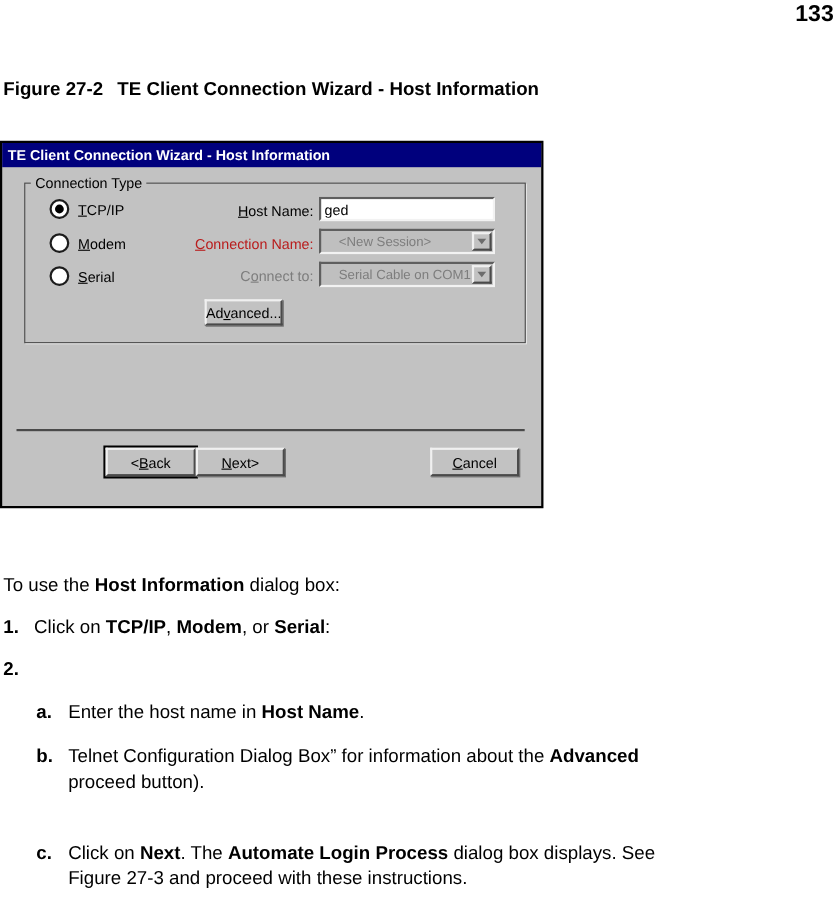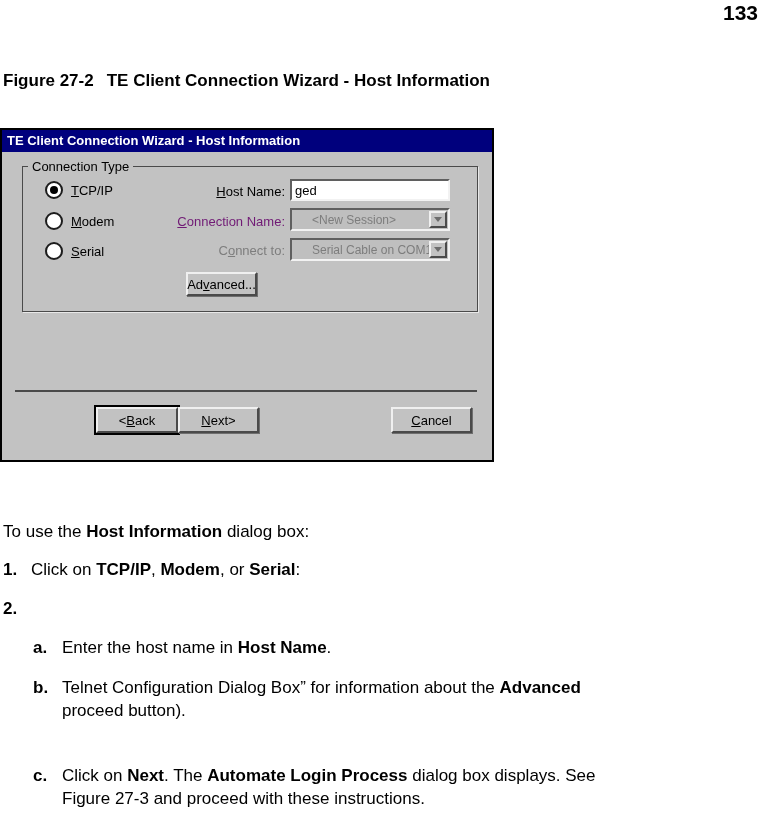--- a/index.html
+++ b/index.html
@@ -27,21 +27,21 @@
     border:2px solid #1c1c1c;position:relative;flex:0 0 auto;}
   .radio-dot{position:absolute;left:3px;top:3px;width:8px;height:8px;border-radius:50%;background:#000;}
   .fld-label{position:absolute;width:223px;text-align:right;white-space:nowrap;}
   .lbl-right{left:60px;}
   .text-field{position:absolute;left:288px;width:160px;height:22px;background:#fff;
     border:2px solid;border-color:#5f5f5f #f2f2f2 #f2f2f2 #5f5f5f;box-sizing:border-box;
     font-family:"Liberation Sans",sans-serif;font-size:13px;padding:0 0 0 3px;color:#000;outline:none;}
   .combo{position:absolute;left:288px;width:160px;height:23px;
     border:2px solid;border-color:#5f5f5f #f2f2f2 #f2f2f2 #5f5f5f;box-sizing:border-box;
     background:#bfbfbf;display:flex;align-items:center;}
-  .combo-text{flex:1;font-size:12px;padding-left:4px;white-space:nowrap;overflow:hidden;margin-left:16px;}
+  .combo-text{flex:1;font-size:12px;padding-left:16px;white-space:nowrap;overflow:hidden;}
   .combo-btn{width:18px;height:17px;margin-right:1px;background:#c2c2c2;
     border:2px solid;border-color:#f0f0f0 #4a4a4a #4a4a4a #f0f0f0;box-sizing:border-box;
     display:flex;align-items:center;justify-content:center;flex:0 0 auto;}
   .arrow-down{width:0;height:0;border-left:4px solid transparent;
     border-right:4px solid transparent;border-top:5px solid #6c6c6c;}
   .btn{position:absolute;background:#c2c2c2;border:2px solid;
     border-color:#f0f0f0 #4a4a4a #4a4a4a #f0f0f0;box-sizing:border-box;
     display:flex;align-items:center;justify-content:center;
     font-size:13px;box-shadow:1px 1px 0 #6e6e6e;cursor:default;white-space:nowrap;}
   .btn-advanced{left:184px;top:142px;width:71px;height:24px;}
@@ -97,21 +97,21 @@
   <div class="radio-row" style="left:43px;top:113px;">
     <span class="radio-circle">
       
     </span>
     <span><span></span><u>S</u><span>erial</span></span>
   </div>
 
   <div class="fld-label lbl-right" style="top:54px;"><span></span><u>H</u><span>ost Name:</span></div>
   <input class="text-field" style="top: 49px;" type="text" value="ged">
 
-  <div class="fld-label lbl-right" style="top: 84px; color: #701a75;"><span></span><u>C</u><span>onnection Name:</span></div>
+  <div class="fld-label lbl-right" style="top: 84px; color: #b91c1c;"><span></span><u>C</u><span>onnection Name:</span></div>
   <div class="combo" style="top:78px;">
     <span class="combo-text" style="color: rgb(125, 125, 125);">&lt;New Session&gt;</span>
     <span class="combo-btn">
       <span class="arrow-down"></span>
     </span>
   </div>
 
   <div class="fld-label lbl-right" style="top: 113px; color: rgb(125, 125, 125);"><span>C</span><u>o</u><span>nnect to:</span></div>
   <div class="combo" style="top:108px;">
     <span class="combo-text" style="color: rgb(125, 125, 125);">Serial Cable on COM1:</span>

